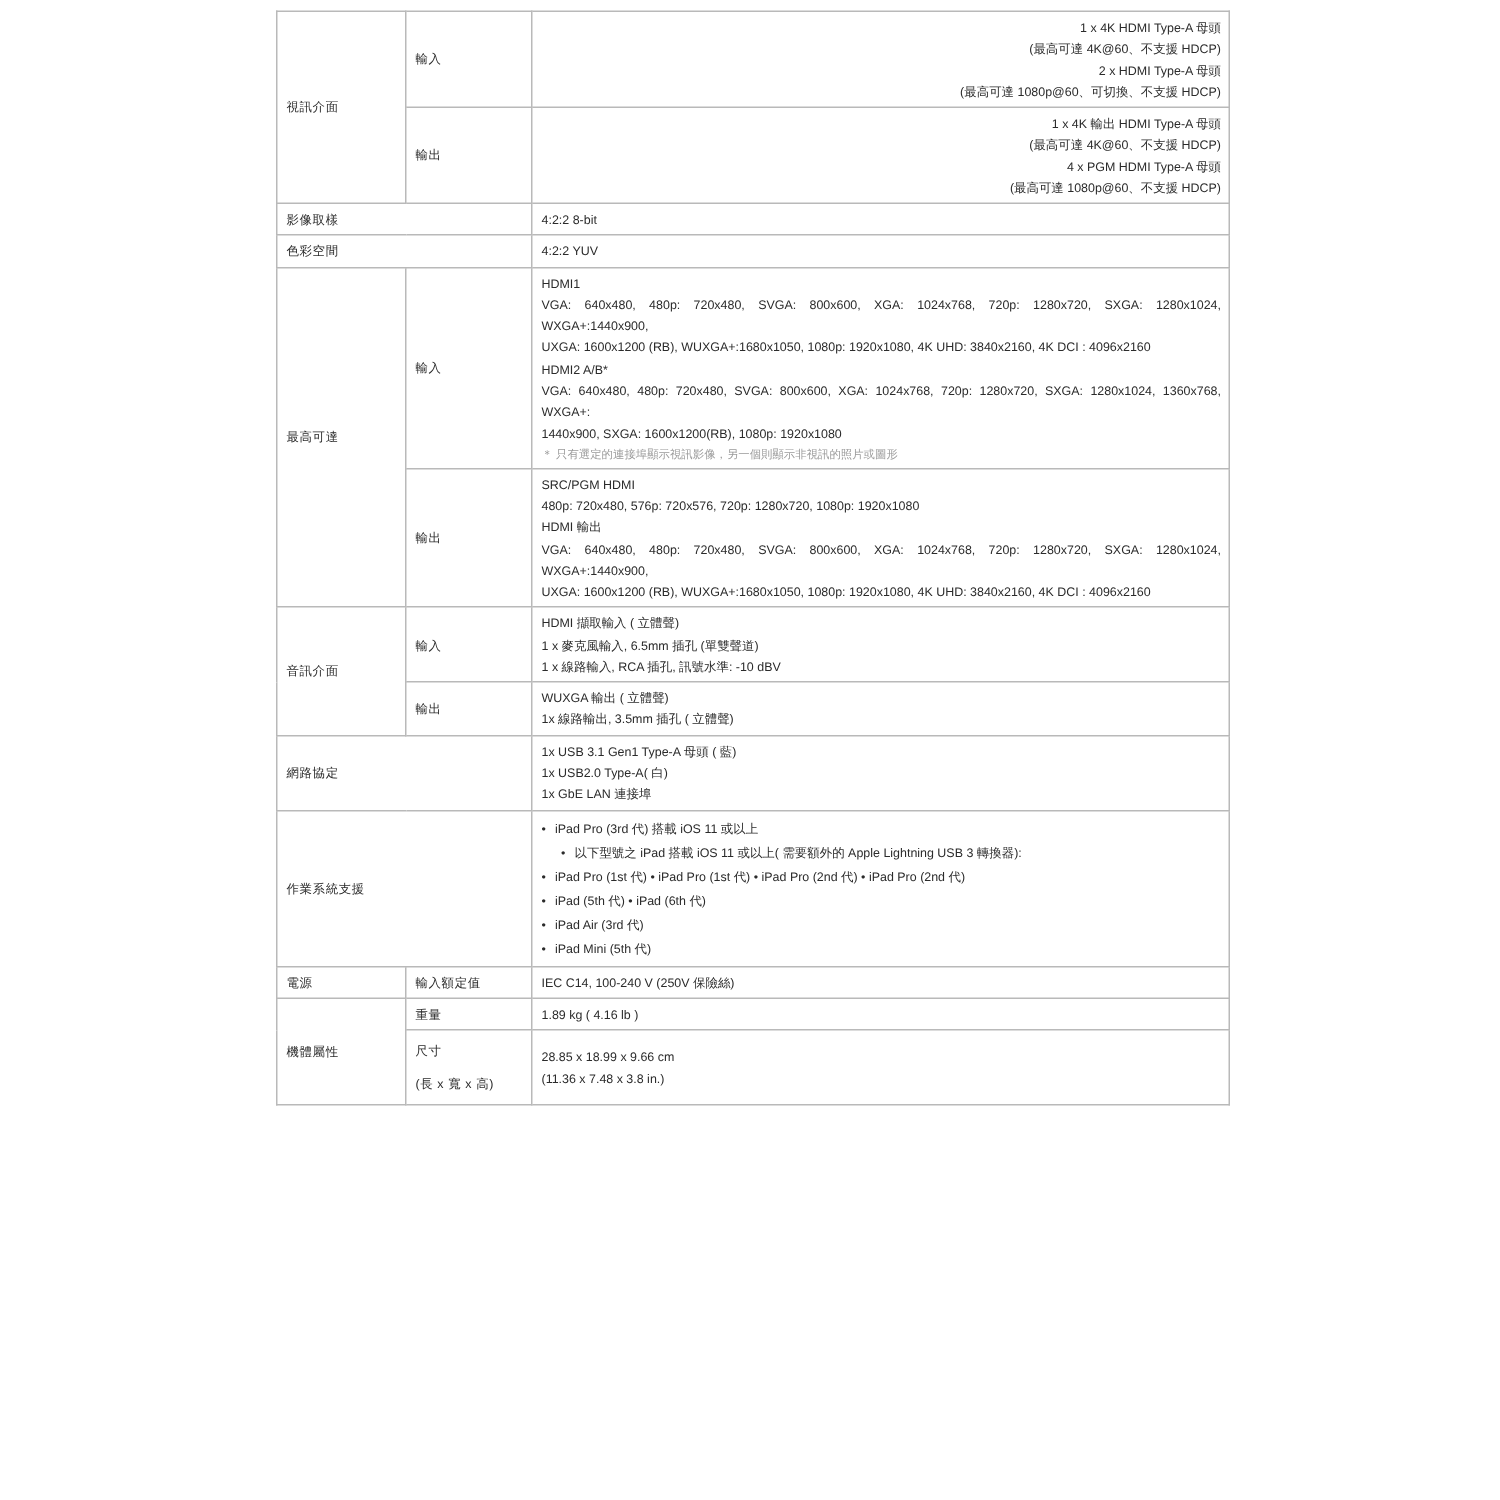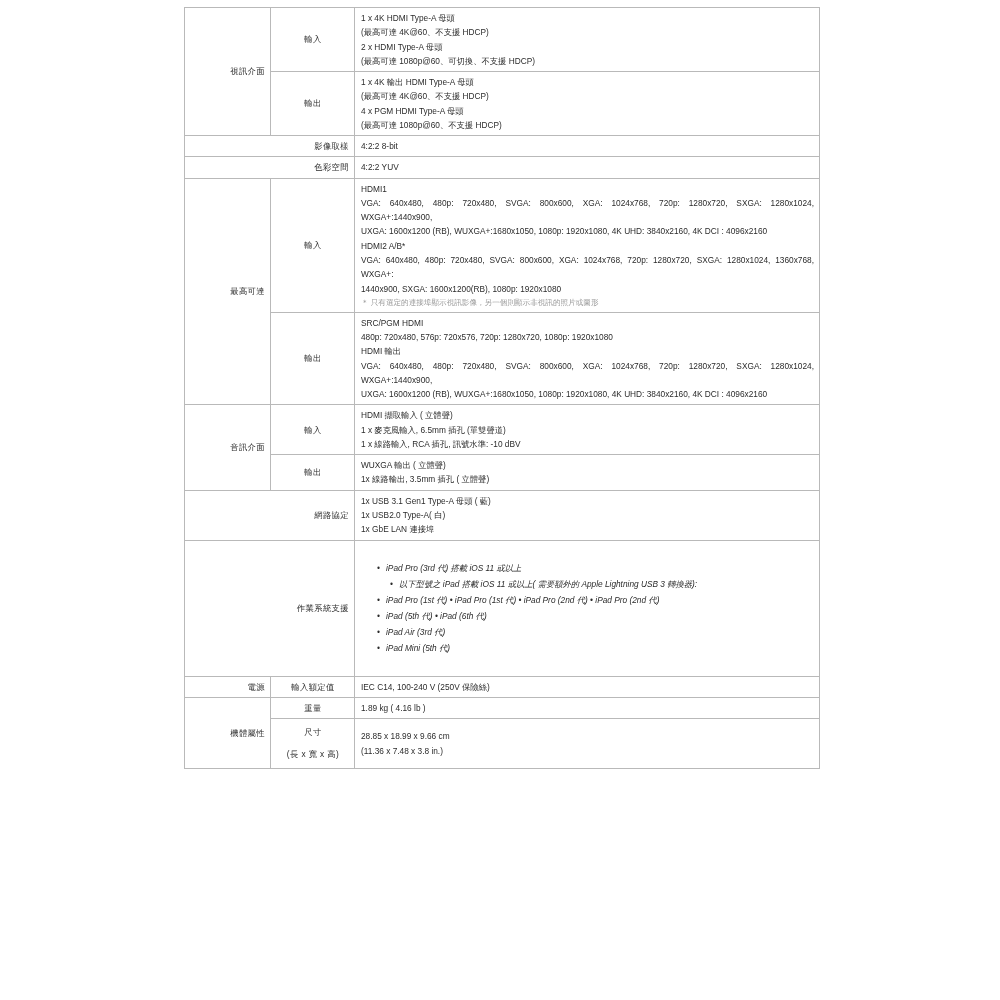--- a/index.html
+++ b/index.html
@@ -31,52 +31,51 @@
     line-height: 1.72;
   }
   table.spec td {
     border: 1px solid #b9b9b9;
     padding: 3px 5px 3px 6px;
     vertical-align: middle;
     color: #2b2b2b;
   }
   td.cat {
     width: 74px;
-    text-align: right;
+    text-align: left;
     vertical-align: middle;
     letter-spacing: 0.4px;
   }
   td.sub {
     width: 72px;
-    text-align: center;
+    text-align: left;
     vertical-align: middle;
     letter-spacing: 0.4px;
   }
   td.val {
     text-align: left;
     vertical-align: middle;
   }
   td.val.just p {
     text-align: justify;
     text-align-last: left;
   }
   td.val p {
     margin: 0;
     padding: 0;
   }
-  td.val p.tight { line-height: 1.72; }
+  td.val p.tight { line-height: 1.72; text-align: right; }
   .note {
     color: #9a9a9a;
     font-size: 7.6px;
   }
   .bullets {
-    margin: 16px;
+    margin: 0;
     padding: 0;
     list-style: none;
-    font-style: italic;
   }
   .bullets li {
     position: relative;
     padding-left: 9px;
     line-height: 1.95;
   }
   .bullets li::before {
     content: "•";
     position: absolute;
     left: 0;

